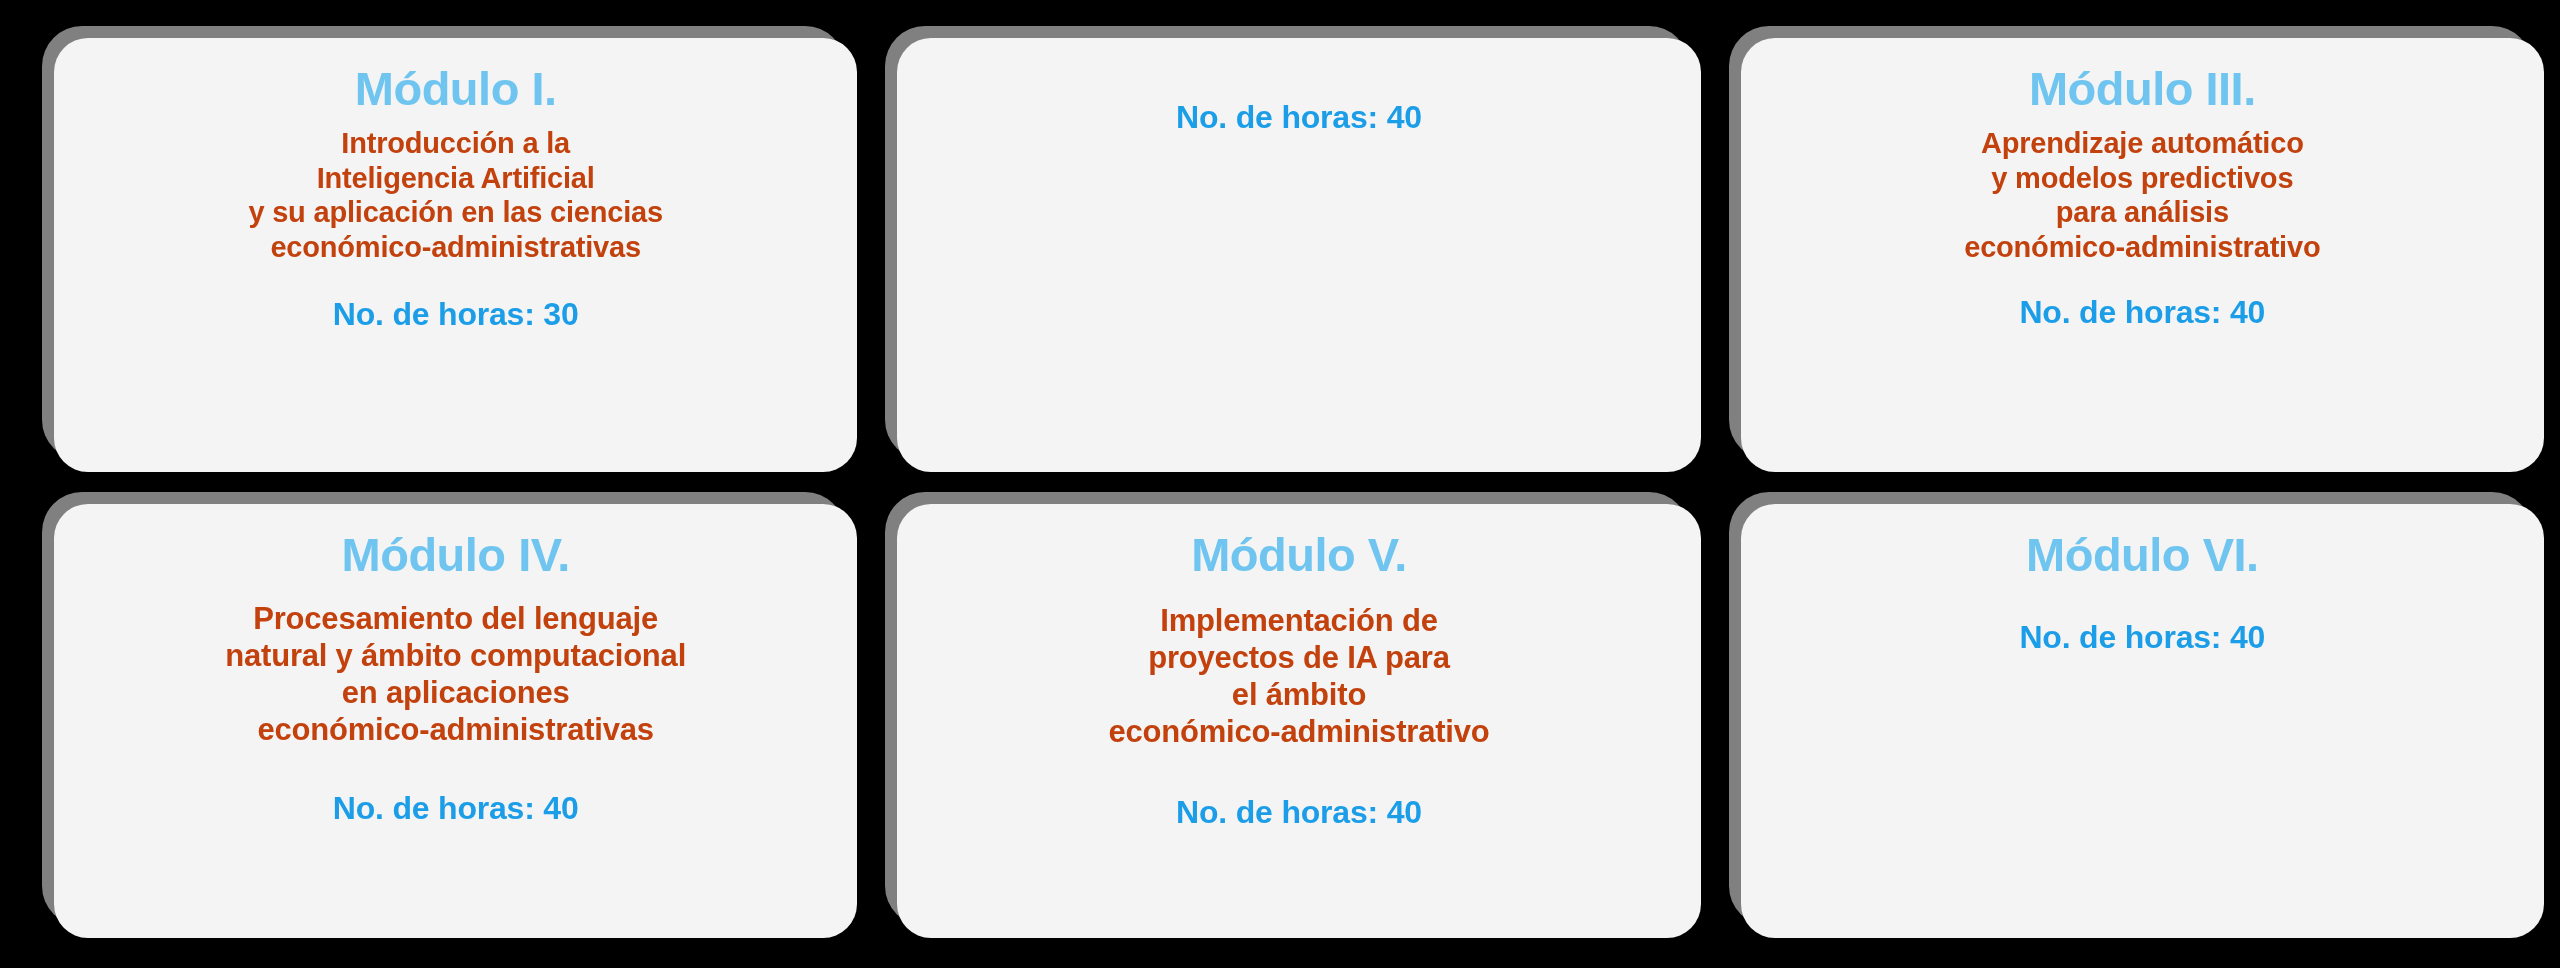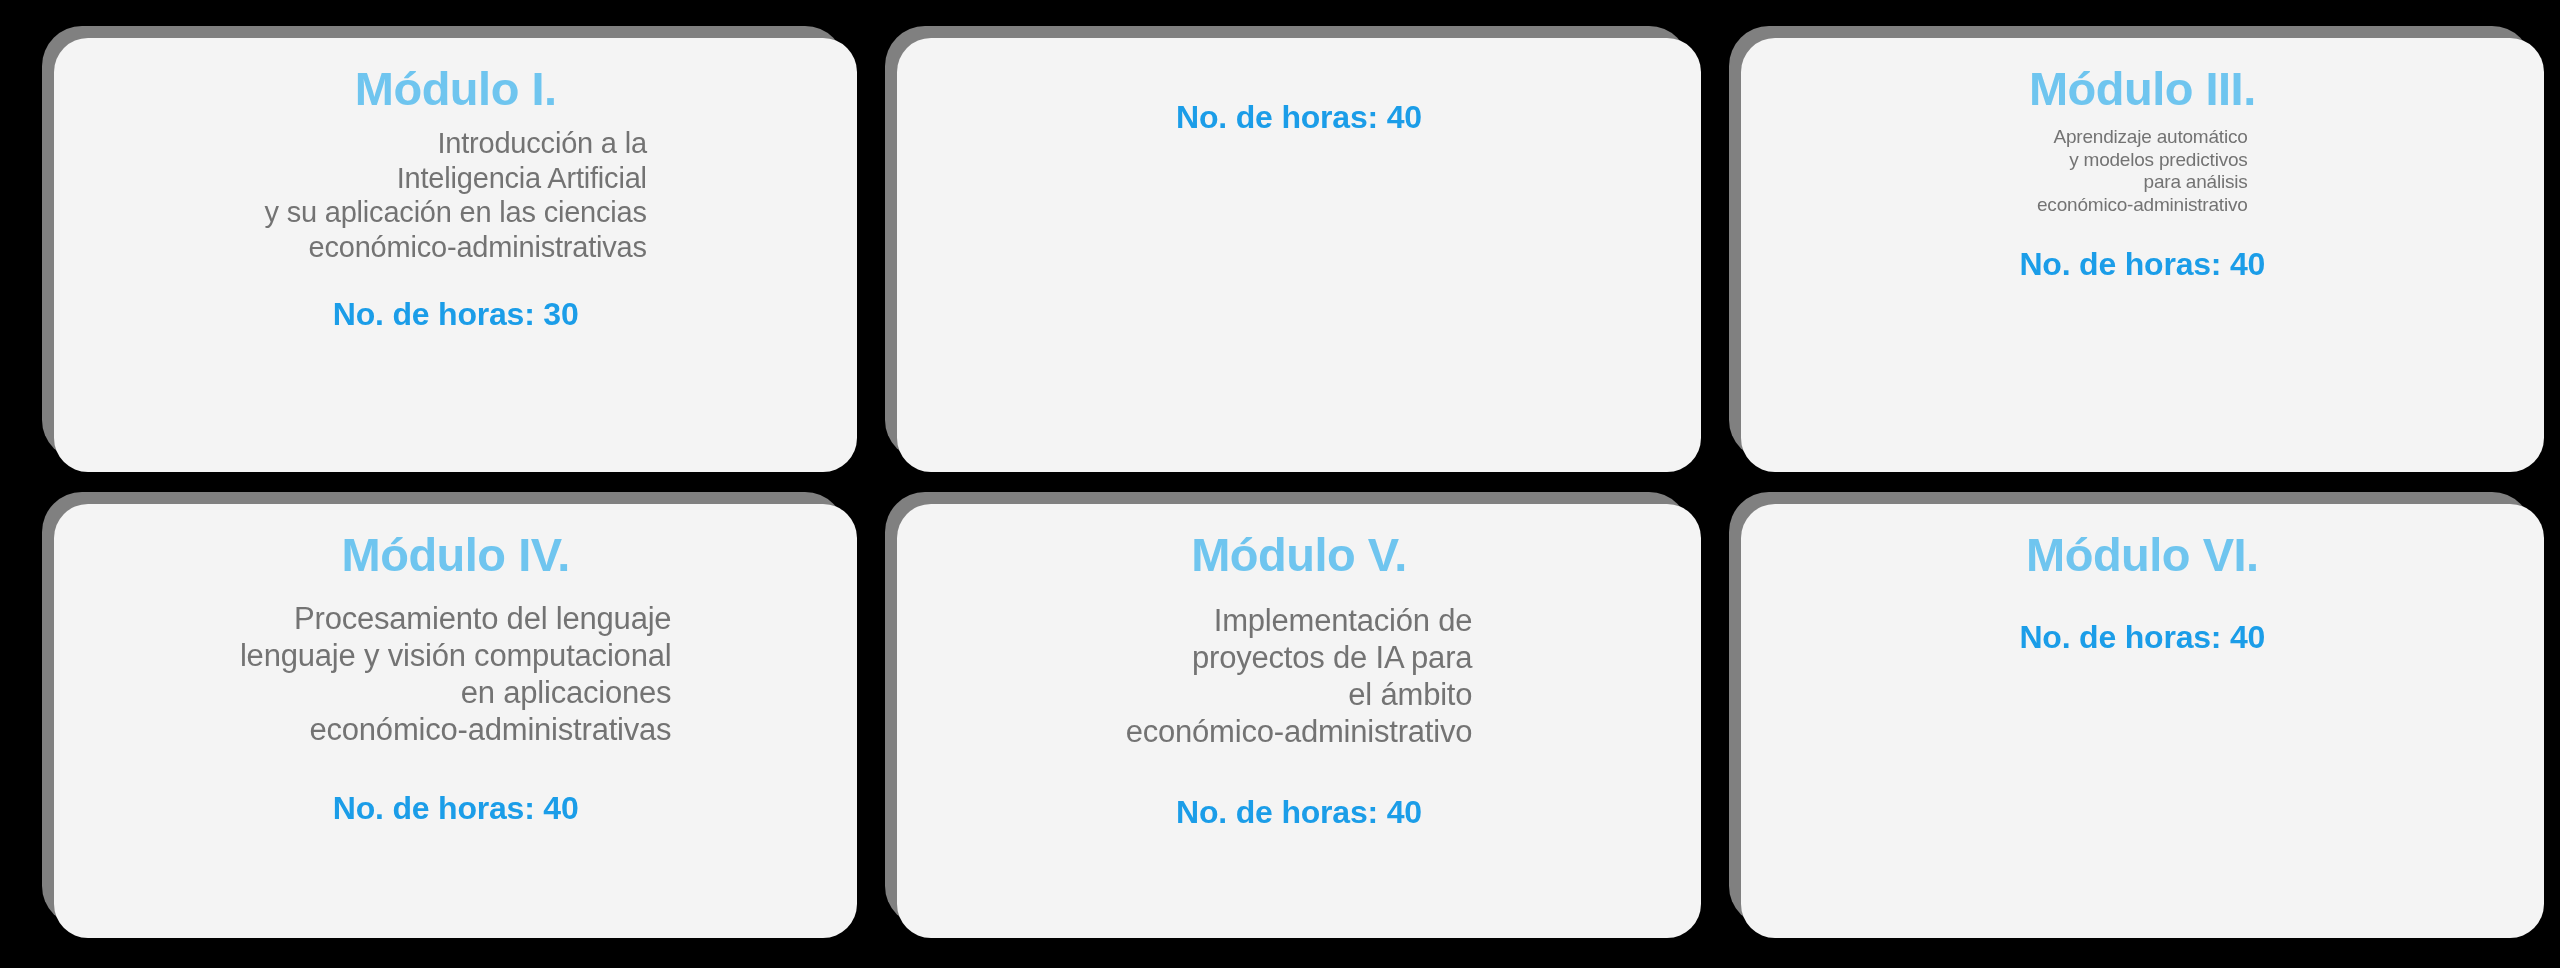--- a/index.html
+++ b/index.html
@@ -64,48 +64,47 @@
   .card-title {
     color: #6FC5EF;
     font-size: 47px;
     font-weight: bold;
     line-height: 1.06;
     letter-spacing: -0.5px;
     white-space: nowrap;
   }
 
   .card-subtitle {
-    color: #737373;
+    color: #c2410c;
     font-size: 30px;
-    font-weight: normal;
+    font-weight: bold;
     line-height: 1.20;
     letter-spacing: -0.2px;
     margin-top: 14px;
     white-space: pre-line;
-    text-align: right;
   }
 
   .card-hours {
     color: #1B9DE8;
     font-size: 32px;
     font-weight: bold;
     line-height: 1.1;
     letter-spacing: -0.2px;
     margin-top: 34px;
     white-space: nowrap;
   }
 
   
   .slot-1 .card-subtitle { font-size: 29px; margin-top: 12px; }
   .slot-1 .card-hours    { margin-top: 32px; }
 
   .slot-2 .card-subtitle { font-size: 30px; margin-top: 20px; }
   .slot-2 .card-hours    { margin-top: 36px; }
 
-  .slot-3 .card-subtitle { font-size: 19px; margin-top: 12px; }
+  .slot-3 .card-subtitle { font-size: 29px; margin-top: 12px; }
   .slot-3 .card-hours    { margin-top: 30px; }
 
   .slot-4 .card-subtitle { font-size: 31px; margin-top: 20px; }
   .slot-4 .card-hours    { margin-top: 42px; }
 
   .slot-5 .card-subtitle { font-size: 31px; margin-top: 22px; }
   .slot-5 .card-hours    { margin-top: 44px; }
 
   .slot-6 .card-subtitle { font-size: 31px; margin-top: 22px; }
   .slot-6 .card-hours    { margin-top: 40px; }
@@ -144,21 +143,21 @@
 económico-administrativo</div>
       <div class="card-hours">No. de horas: 40</div>
     </div>
   </div>
 
   <div class="card-slot slot-4">
     <div class="card-shadow"></div>
     <div class="card">
       <div class="card-title">Módulo IV.</div>
       <div class="card-subtitle">Procesamiento del lenguaje
-lenguaje y visión computacional
+natural y ámbito computacional
 en aplicaciones
 económico-administrativas</div>
       <div class="card-hours">No. de horas: 40</div>
     </div>
   </div>
 
   <div class="card-slot slot-5">
     <div class="card-shadow"></div>
     <div class="card">
       <div class="card-title">Módulo V.</div>

